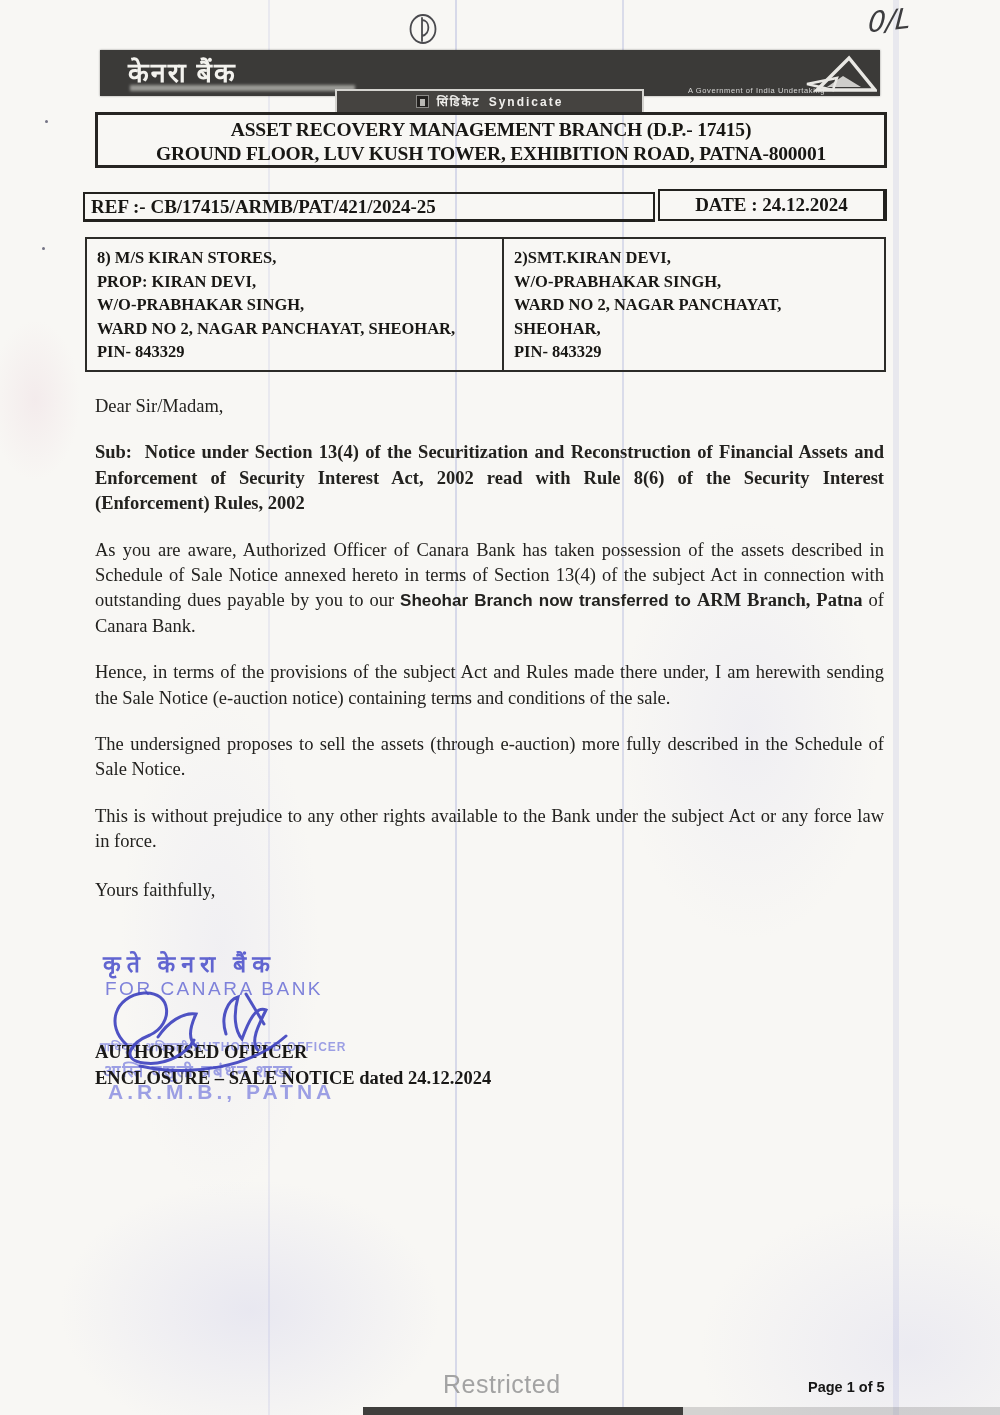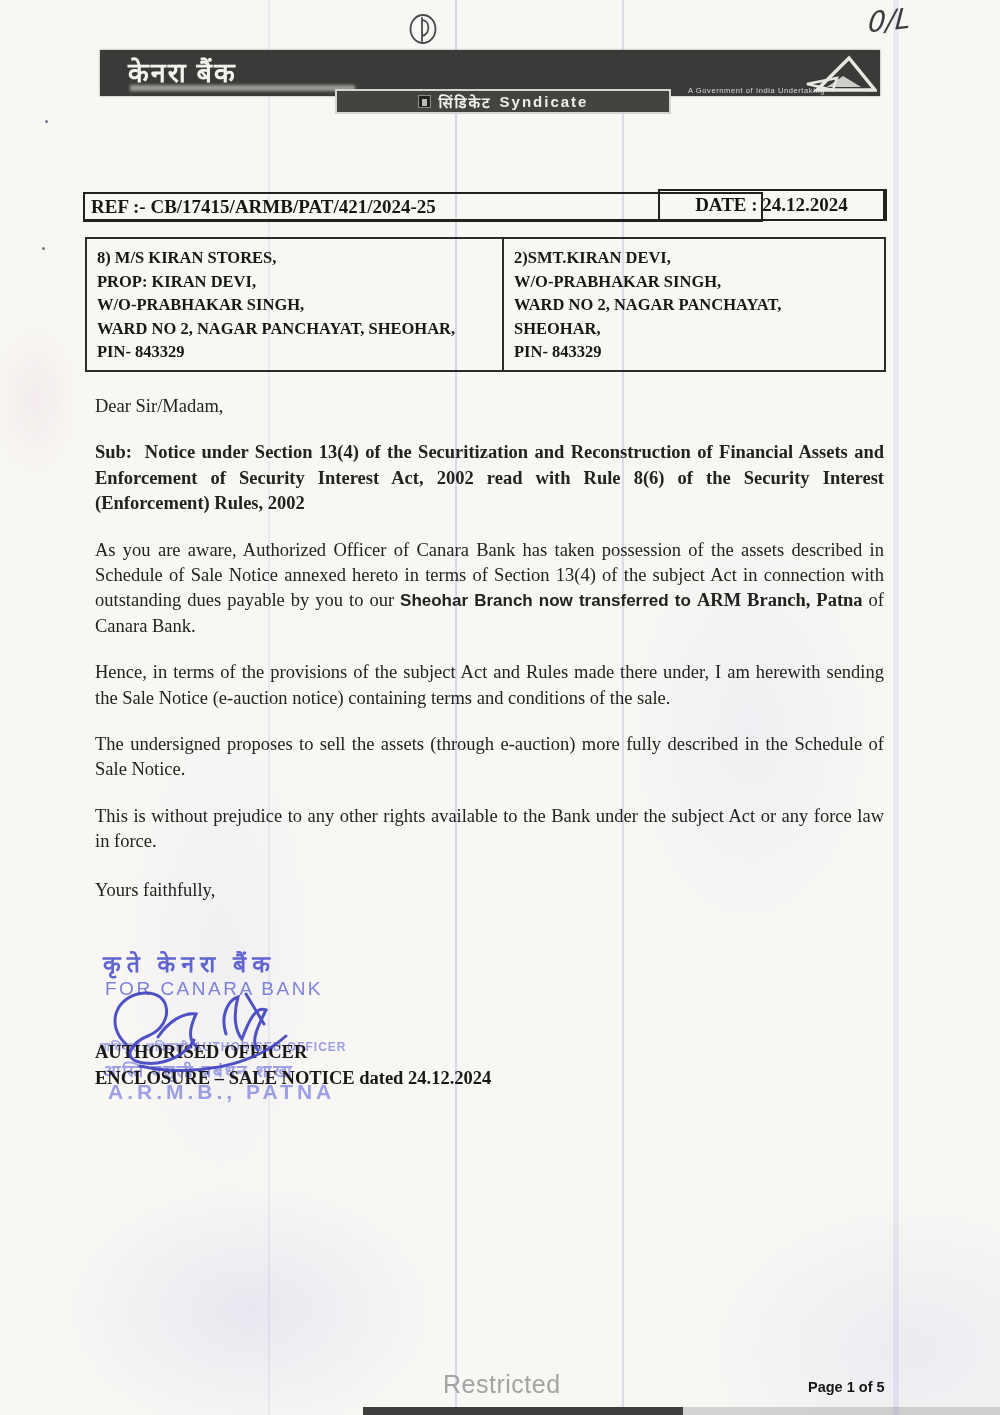--- a/index.html
+++ b/index.html
@@ -35,34 +35,34 @@
     box-shadow:0 0 2px rgba(0,0,0,.4); }
   .bank-hindi { position:absolute; left:28px; top:3px; font-size:27px; font-weight:bold; color:#f3f2ee;
     letter-spacing:2px; font-family:"Liberation Serif", serif; }
   .bank-tagline-blur { position:absolute; left:30px; top:35px; width:225px; height:6px;
     background:rgba(235,235,230,.55); filter:blur(1.4px); }
   .bank-english { position:absolute; left:312px; top:2px; font-size:36px; color:#f4f3f0;
     letter-spacing:11px; font-family:"Liberation Serif", serif; }
   .bank-govt { position:absolute; left:588px; top:36px; font-size:7.5px; color:rgba(240,240,238,.85);
     letter-spacing:.6px; font-family:"Liberation Sans", sans-serif; }
   .bank-logo { position:absolute; left:703px; top:4px; }
-  .syndicate { position:absolute; left:335px; top:89px; width:336px; height:25px; background:#454340;
+  .syndicate { position:absolute; left:335px; top:89px; width:309px; height:25px; background:#454340;
     border:2px solid #d5d4d0; display:flex; align-items:center; justify-content:center; gap:8px;
-    color:#f0efec; font-weight:bold; font-size:15px; letter-spacing:2px;
+    color:#f0efec; font-weight:bold; font-size:12px; letter-spacing:2px;
     font-family:"Liberation Sans", sans-serif; }
   .syn-icon { width:13px; height:13px; background:#23211f; border:1px solid #8a8986; position:relative; }
   .syn-icon:after { content:""; position:absolute; left:3px; top:3px; width:5px; height:7px; background:#b9b8b4; }
 
   
   .branch-box { position:absolute; left:95px; top:112px; width:792px; height:56px;
     border:3px solid #262522; text-align:center; padding-top:3px; }
   .branch-box div { font-weight:bold; font-size:19.5px; line-height:24px; letter-spacing:-0.2px; color:#181714; }
 
   
-  .ref-box { position:absolute; left:83px; top:192px; width:680px; height:30px;
+  .ref-box { position:absolute; left:83px; top:192px; width:572px; height:30px;
     border:2px solid #22211e; border-bottom-width:3px; font-weight:bold; font-size:19px;
     padding:2px 0 0 6px; color:#181714; }
   .date-box { position:absolute; left:658px; top:189px; width:229px; height:32px;
     border:2px solid #22211e; border-right-width:4px; font-weight:bold; font-size:19px;
     text-align:center; padding-top:3px; color:#181714; }
 
   
   .addr-table { position:absolute; left:85px; top:237px; width:801px; height:135px;
     border:2px solid #2c2b28; display:flex; }
   .addr-cell { padding:7px 10px; font-weight:bold; font-size:16.5px; line-height:23.5px; color:#181714; }
@@ -130,20 +130,24 @@
       <path d="M40 22 L58 33 L24 33 Z" fill="#e9e8e4" opacity=".85"></path>
       <path d="M4 30 L34 24 L30 36 Z" fill="none" stroke="#e9e8e4" stroke-width="2.5"></path>
     </svg>
   </div>
   <div class="syndicate">
     <span class="syn-icon"></span>
     <span>सिंडिकेट</span>
     <span>Syndicate</span>
   </div>
 
+  <div class="branch-box">
+    <div>ASSET RECOVERY MANAGEMENT BRANCH (D.P.- 17415)</div>
+    <div>GROUND FLOOR, LUV KUSH TOWER, EXHIBITION ROAD, PATNA-800001</div>
+  </div>
 
   <div class="ref-box">REF :- CB/17415/ARMB/PAT/421/2024-25</div>
   <div class="date-box">DATE : 24.12.2024</div>
 
   <div class="addr-table">
     <div class="addr-cell addr-left">
       <div>8) M/S KIRAN STORES,</div>
       <div>PROP: KIRAN DEVI,</div>
       <div>W/O-PRABHAKAR SINGH,</div>
       <div>WARD NO 2, NAGAR PANCHAYAT, SHEOHAR,</div>

